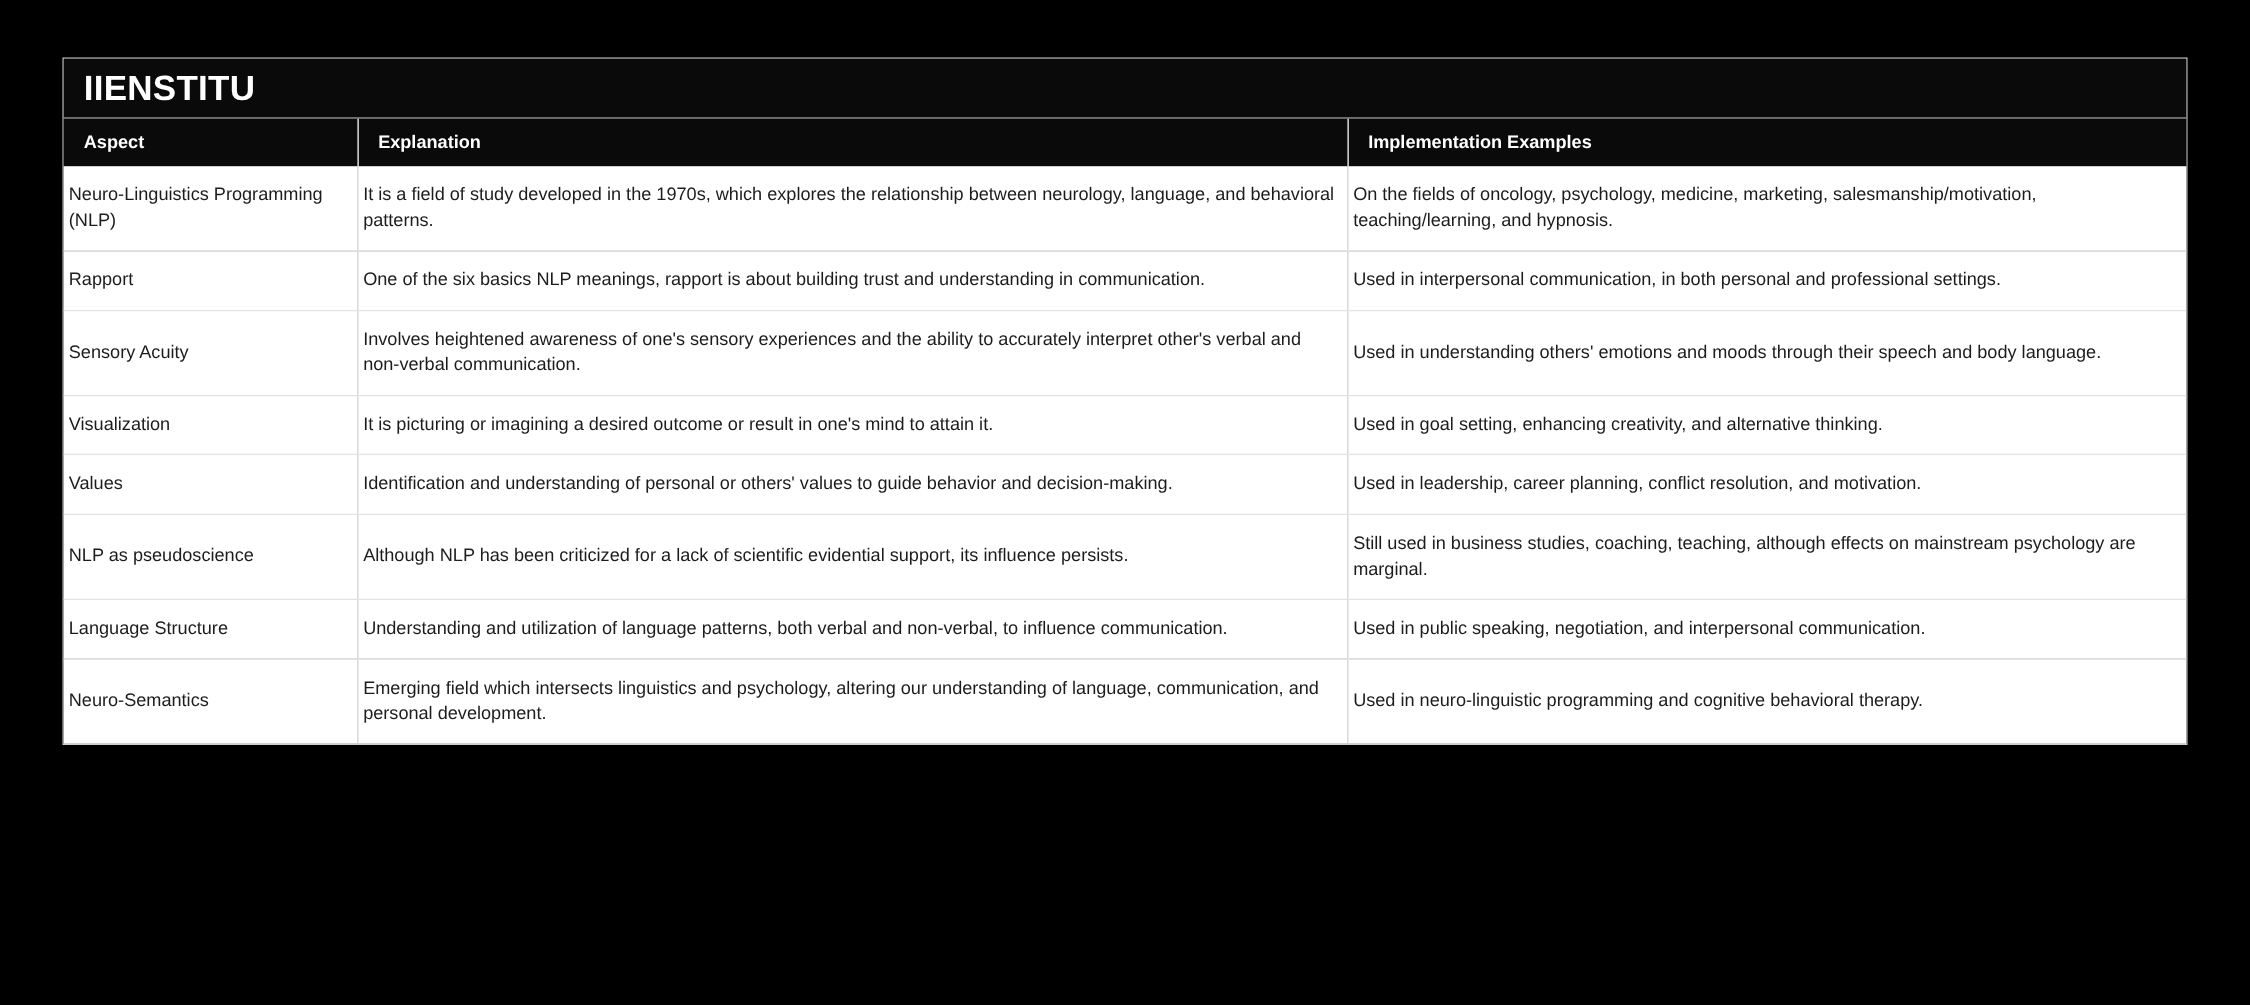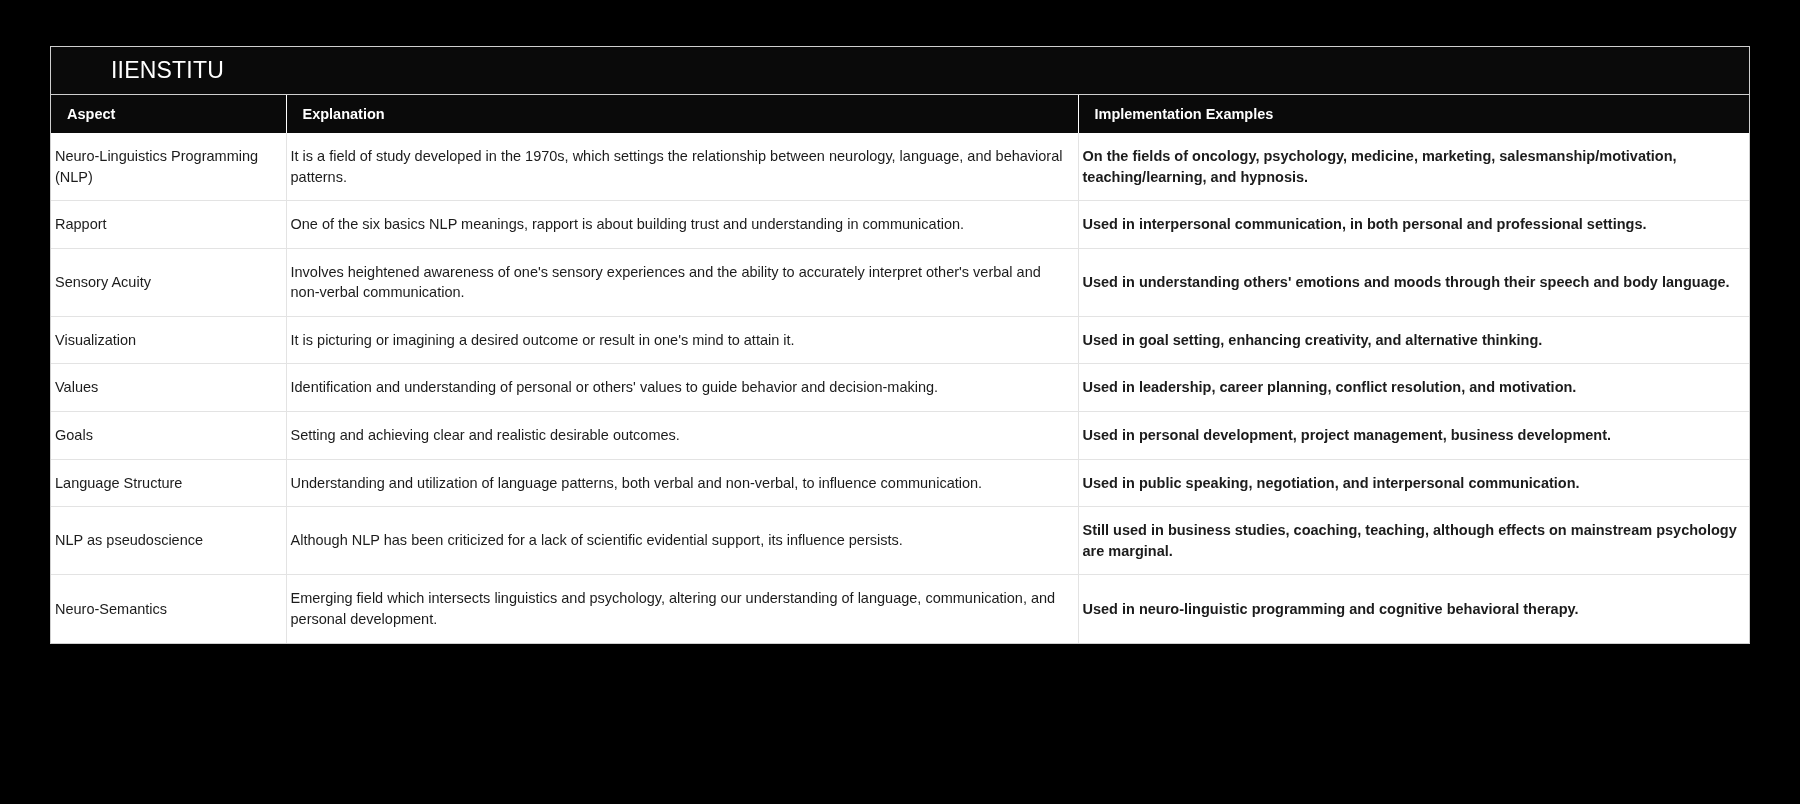--- a/index.html
+++ b/index.html
@@ -36,25 +36,24 @@
     background: #0a0a0a;
     border-bottom: 1px solid #cfcfcf;
     height: 48px;
     display: flex;
     align-items: center;
     padding: 0 0 0 16px;
     box-sizing: border-box;
   }
   .brand-title {
     color: #ffffff;
-    font-size: 23px;
-    font-weight: normal;
+    font-size: 28px;
+    font-weight: bold;
     letter-spacing: 0.2px;
     font-family: "Liberation Sans", sans-serif;
-    margin-left: 44px;
   }
 
   table.data-table {
     border-collapse: collapse;
     width: 100%;
     table-layout: fixed;
     background: #404040;
   }
 
   table.data-table thead th {
@@ -75,21 +74,21 @@
     color: #1c1c1c;
     font-size: 14.5px;
     line-height: 1.42;
     padding: 13px 4px;
     border-right: 1px solid #e3e3e3;
     border-bottom: 1px solid #e3e3e3;
     vertical-align: middle;
     box-sizing: border-box;
     font-weight: normal;
   }
-  table.data-table tbody td:last-child { border-right: none; font-weight: bold; }
+  table.data-table tbody td:last-child { border-right: none; }
   table.data-table tbody tr:last-child td { border-bottom: none; }
 
   .col-aspect   { width: 235px; }
   .col-expl     { width: 792px; }
   .col-impl     { width: 671px; }
 
   .cell-aspect { color: #1c1c1c; }
 </style>
 </head>
 <body>
@@ -111,21 +110,21 @@
         <tr>
           <th>Aspect</th>
           <th>Explanation</th>
           <th>Implementation Examples</th>
         </tr>
       </thead>
       <tbody>
 
         <tr>
           <td class="cell-aspect">Neuro-Linguistics Programming (NLP)</td>
-          <td>It is a field of study developed in the 1970s, which settings the relationship between neurology, language, and behavioral patterns.</td>
+          <td>It is a field of study developed in the 1970s, which explores the relationship between neurology, language, and behavioral patterns.</td>
           <td>On the fields of oncology, psychology, medicine, marketing, salesmanship/motivation, teaching/learning, and hypnosis.</td>
         </tr>
 
 
         <tr>
           <td class="cell-aspect">Rapport</td>
           <td>One of the six basics NLP meanings, rapport is about building trust and understanding in communication.</td>
           <td>Used in interpersonal communication, in both personal and professional settings.</td>
         </tr>
 
@@ -140,36 +139,31 @@
           <td>It is picturing or imagining a desired outcome or result in one's mind to attain it.</td>
           <td>Used in goal setting, enhancing creativity, and alternative thinking.</td>
         </tr>
 
         <tr>
           <td class="cell-aspect">Values</td>
           <td>Identification and understanding of personal or others' values to guide behavior and decision-making.</td>
           <td>Used in leadership, career planning, conflict resolution, and motivation.</td>
         </tr>
 
+
         <tr>
-          <td class="cell-aspect">Goals</td>
-          <td>Setting and achieving clear and realistic desirable outcomes.</td>
-          <td>Used in personal development, project management, business development.</td>
+          <td class="cell-aspect">NLP as pseudoscience</td>
+          <td>Although NLP has been criticized for a lack of scientific evidential support, its influence persists.</td>
+          <td>Still used in business studies, coaching, teaching, although effects on mainstream psychology are marginal.</td>
         </tr>
 
         <tr>
           <td class="cell-aspect">Language Structure</td>
           <td>Understanding and utilization of language patterns, both verbal and non-verbal, to influence communication.</td>
           <td>Used in public speaking, negotiation, and interpersonal communication.</td>
-        </tr>
-
-        <tr>
-          <td class="cell-aspect">NLP as pseudoscience</td>
-          <td>Although NLP has been criticized for a lack of scientific evidential support, its influence persists.</td>
-          <td>Still used in business studies, coaching, teaching, although effects on mainstream psychology are marginal.</td>
         </tr>
 
         <tr>
           <td class="cell-aspect">Neuro-Semantics</td>
           <td>Emerging field which intersects linguistics and psychology, altering our understanding of language, communication, and personal development.</td>
           <td>Used in neuro-linguistic programming and cognitive behavioral therapy.</td>
         </tr>
 
       </tbody>
     </table>

